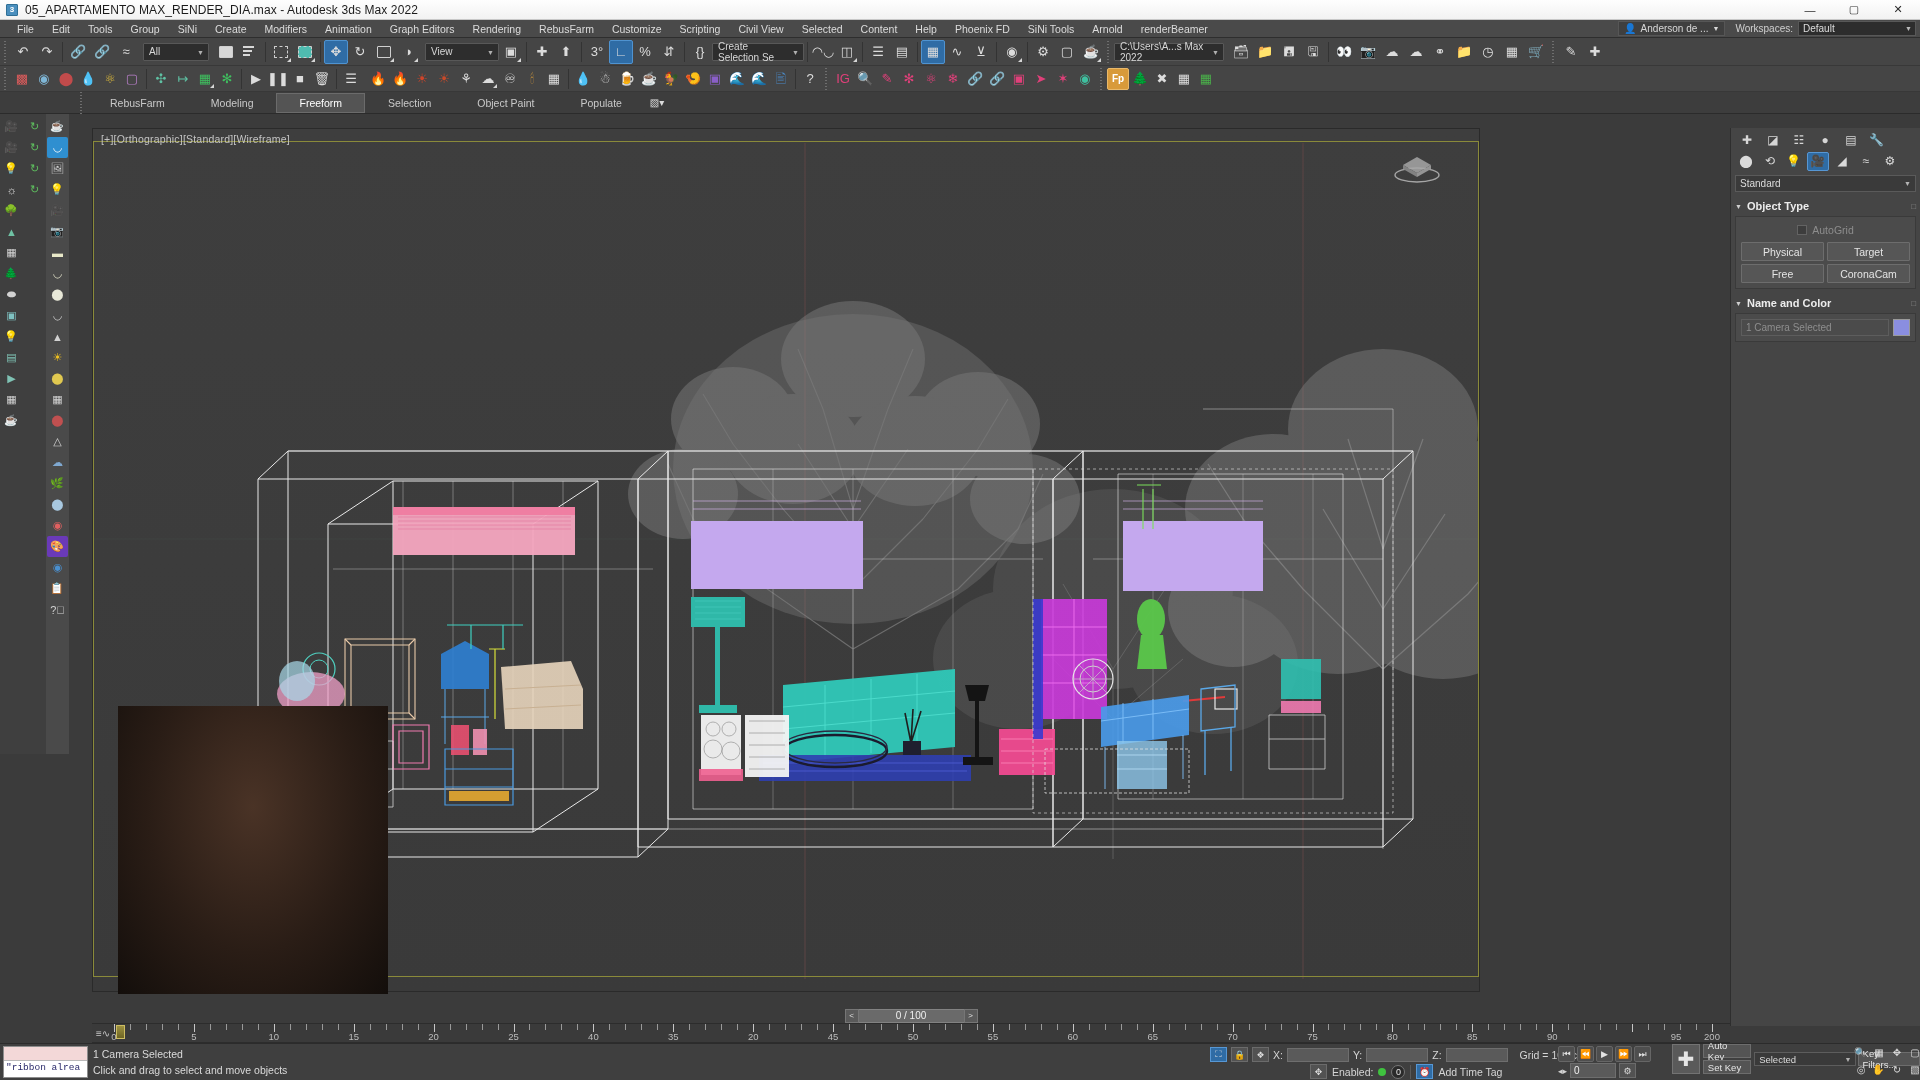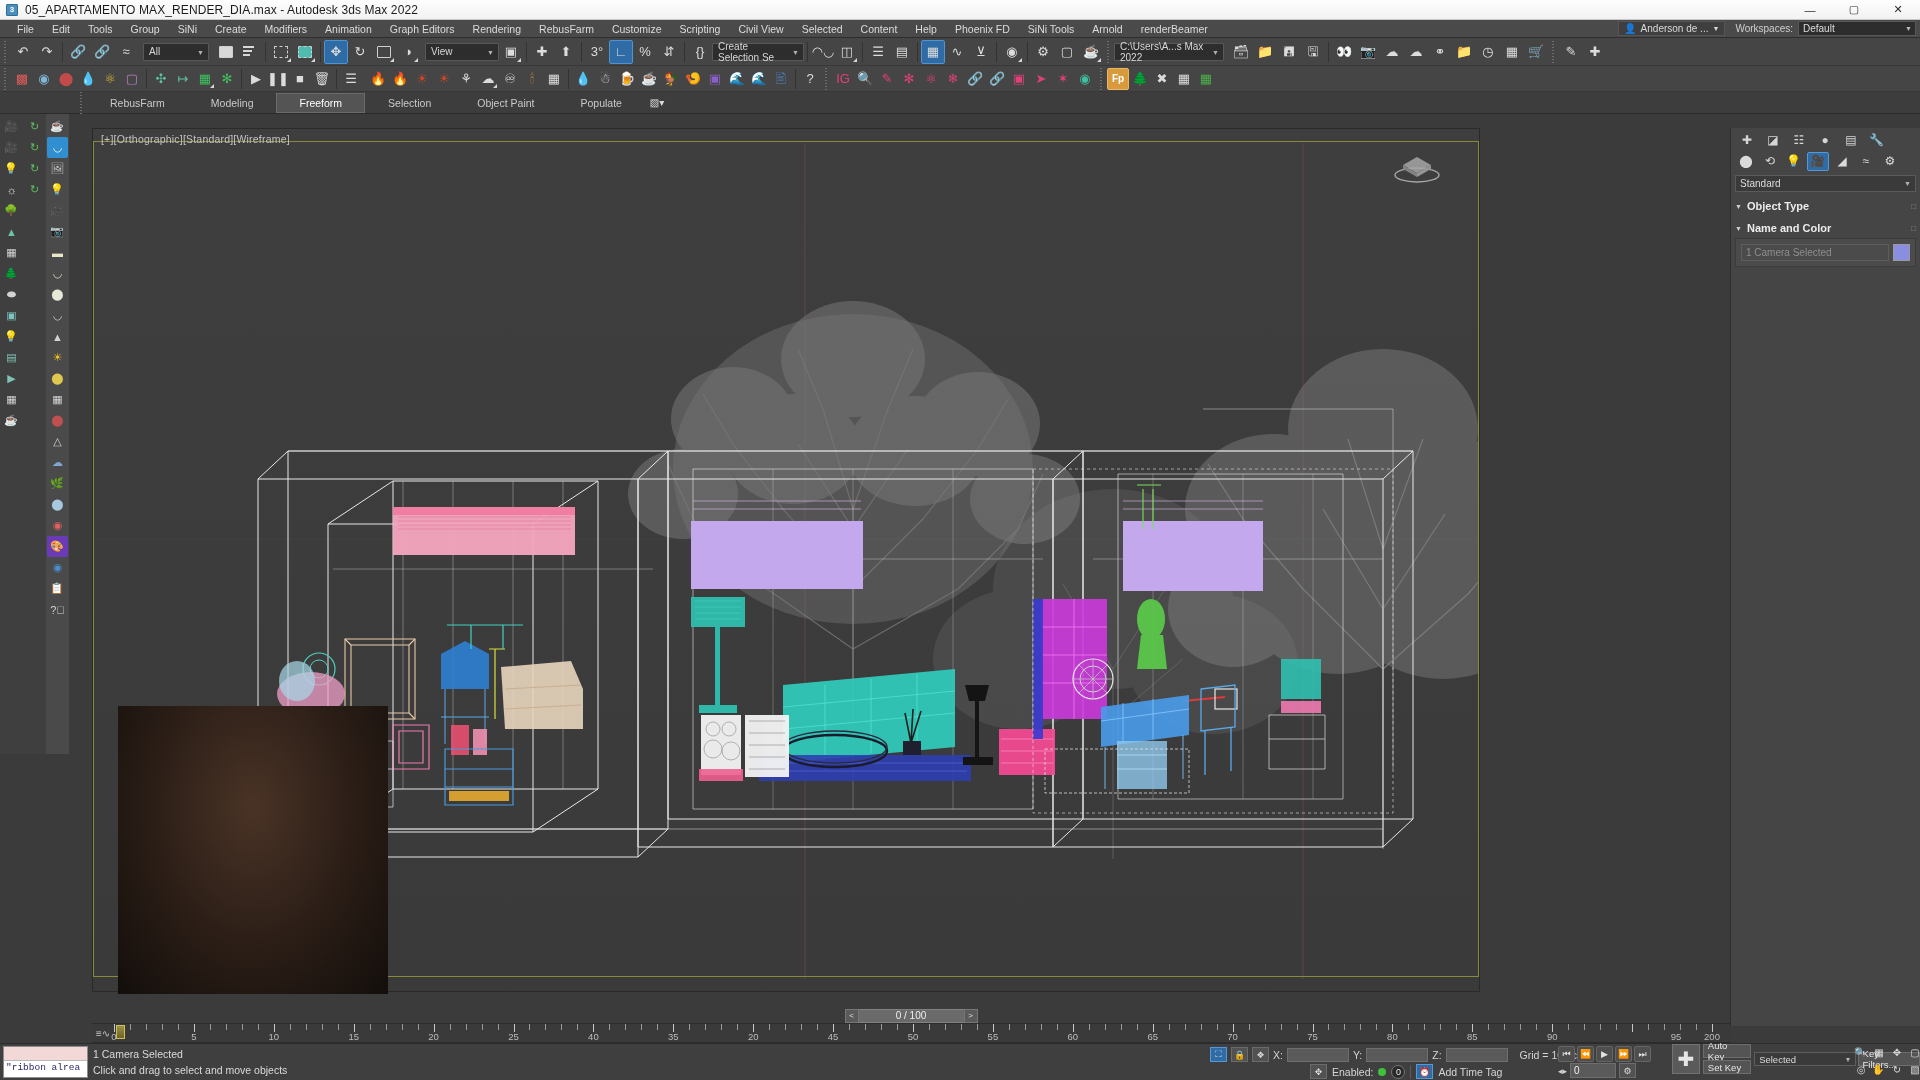--- a/index.html
+++ b/index.html
@@ -949,20 +949,32 @@
     <div class="cp-combo">
       <span>Standard</span>
       <span class="car">▼</span>
     </div>
 
     <div class="rollout">
       <div class="ro-head">
         <span class="tri">▼</span>
         <span>Object Type</span>
         <span class="pin">□</span>
+      </div>
+      <div class="ro-body">
+        <div class="autogrid">
+          <span class="agbox"></span>
+          <span>AutoGrid</span>
+        </div>
+        <div class="btngrid">
+          <div class="cpbtn">Physical</div>
+          <div class="cpbtn">Target</div>
+          <div class="cpbtn">Free</div>
+          <div class="cpbtn">CoronaCam</div>
+        </div>
       </div>
     </div>
 
     <div class="rollout">
       <div class="ro-head">
         <span class="tri">▼</span>
         <span>Name and Color</span>
         <span class="pin">□</span>
       </div>
       <div class="ro-body">

